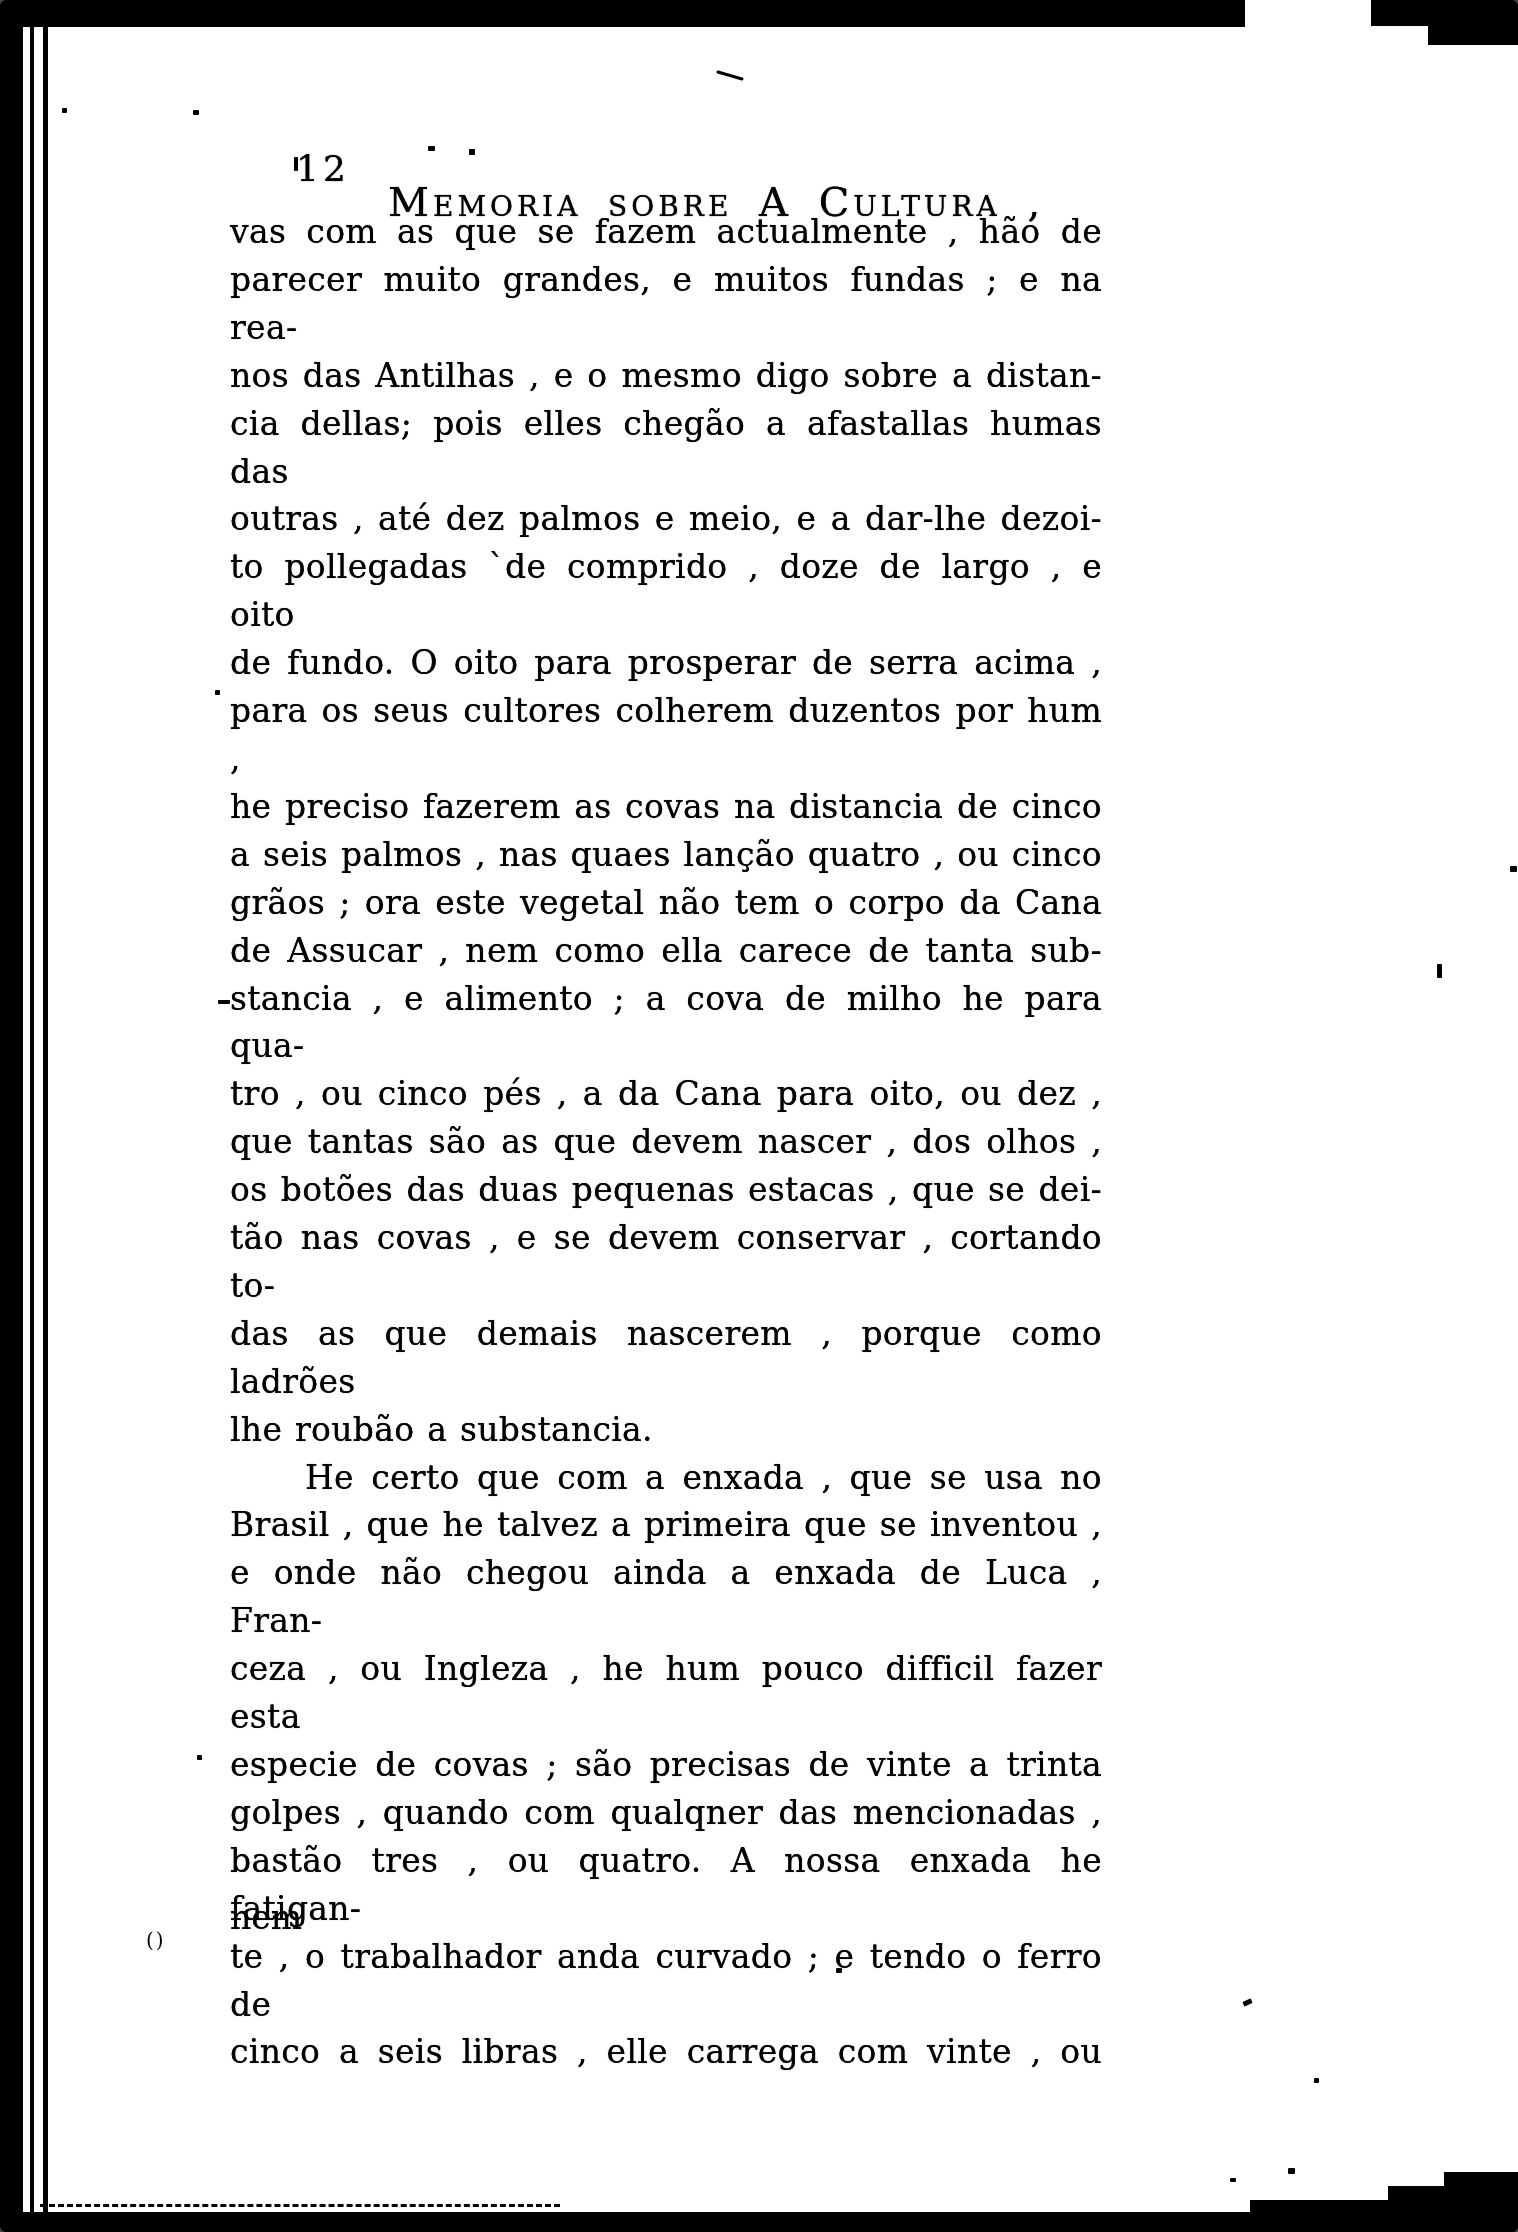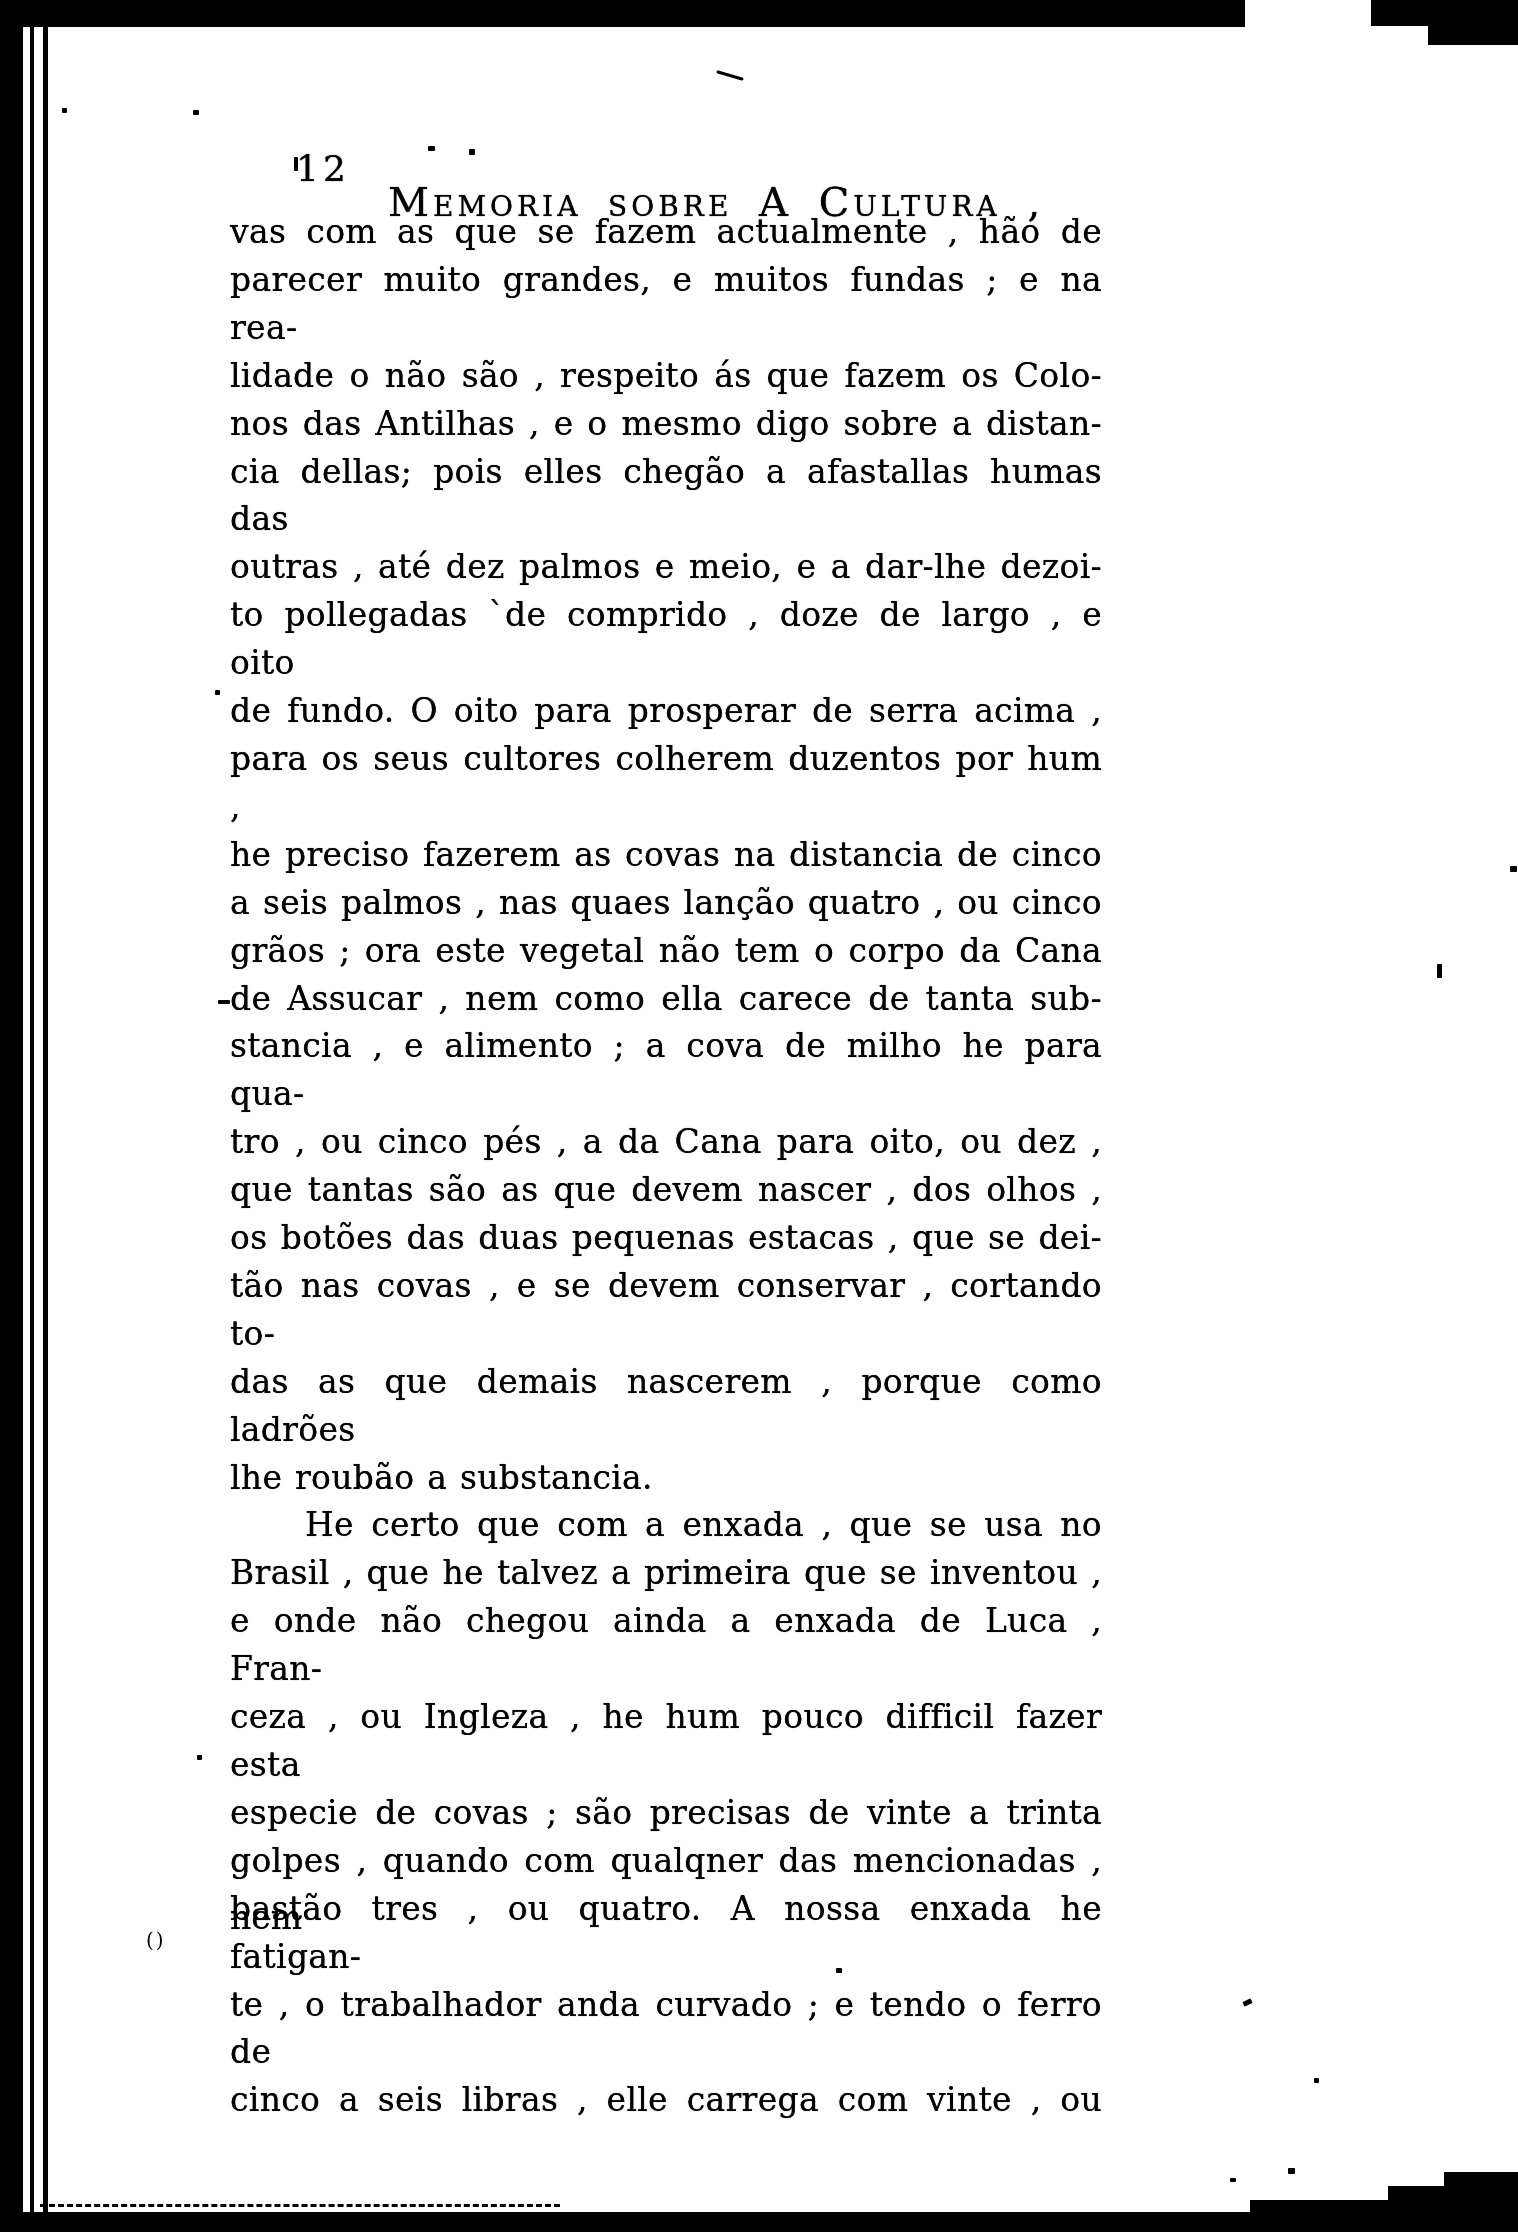--- a/index.html
+++ b/index.html
@@ -3,20 +3,21 @@
 <meta charset="utf-8">
 <style>
   html,body{margin:0;padding:0;background:#444;}
   .page{
     position:relative;
     width:1518px;height:2232px;
     background:#ffffff;
     overflow:hidden;
     font-family:"DejaVu Serif", serif;
     color:#000;
+    border-radius:6px;
   }
   
   .bar{position:absolute;background:#000;}
   .vrule{position:absolute;background:#000;}
   .speck{position:absolute;background:#000;border-radius:1px;}
   .dashed-line{position:absolute;border-top:3px dashed #000;}
   .tilde-mark{position:absolute;width:28px;height:3px;background:#000;transform:rotate(16deg);border-radius:2px;}
 
   .pageno{
     position:absolute;left:296px;top:148px;
@@ -91,21 +92,20 @@
   <div class="speck" style="left:1314px;top:2078px;width:5px;height:5px;"></div>
   <div class="speck" style="left:1288px;top:2168px;width:7px;height:6px;"></div>
   <div class="speck" style="left:1230px;top:2178px;width:6px;height:4px;"></div>
 
   <div class="pageno">12</div>
   <div class="running-title">Memoria sobre A Cultura ,</div>
 
   <div class="textblock" id="textblock">
       <div class="line">vas com as que se fazem actualmente , hão de</div>
       <div class="line">parecer muito grandes, e muitos fundas ; e na rea-</div>
-      <div class="line">lidade o não são , respeito ás que fazem os Colo-</div>
       <div class="line">nos das Antilhas , e o mesmo digo sobre a distan-</div>
       <div class="line">cia dellas; pois elles chegão a afastallas humas das</div>
       <div class="line">outras , até dez palmos e meio, e a dar-lhe dezoi-</div>
       <div class="line">to pollegadas `de comprido , doze de largo , e oito</div>
       <div class="line">de fundo. O oito para prosperar de serra acima ,</div>
       <div class="line">para os seus cultores colherem duzentos por hum ,</div>
       <div class="line">he preciso fazerem as covas na distancia de cinco</div>
       <div class="line">a seis palmos , nas quaes lanção quatro , ou cinco</div>
       <div class="line">grãos ; ora este vegetal não tem o corpo da Cana</div>
       <div class="line">de Assucar , nem como ella carece de tanta sub-</div>

